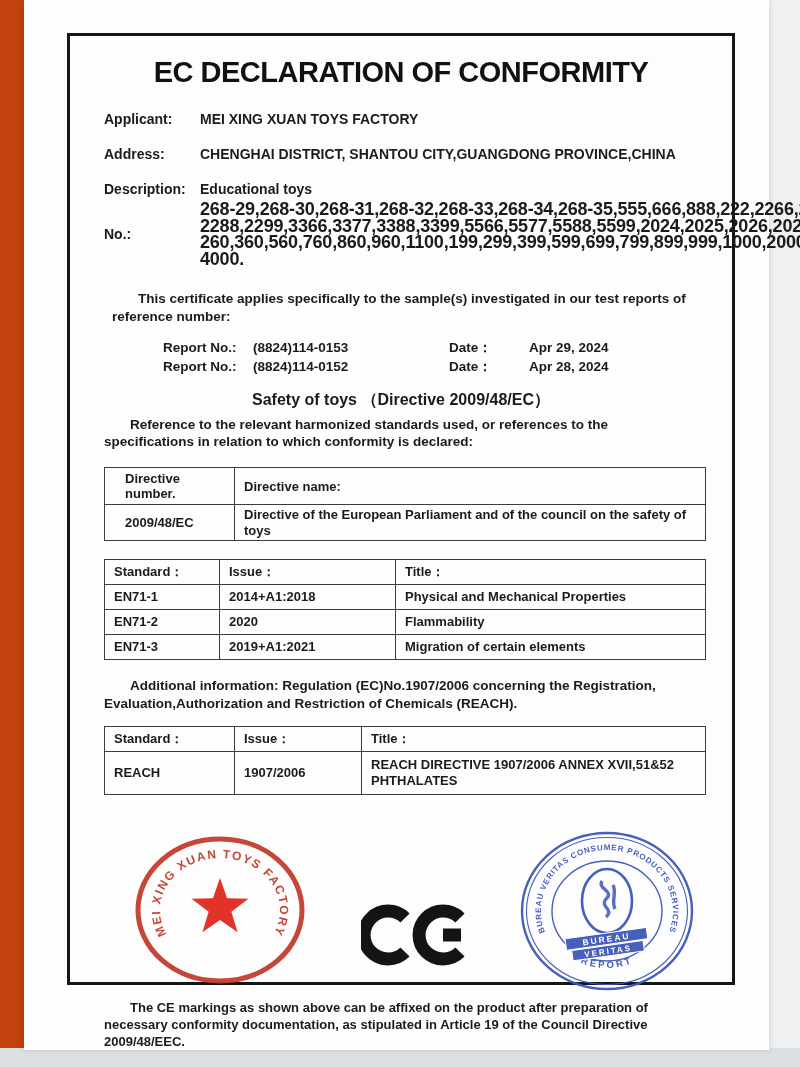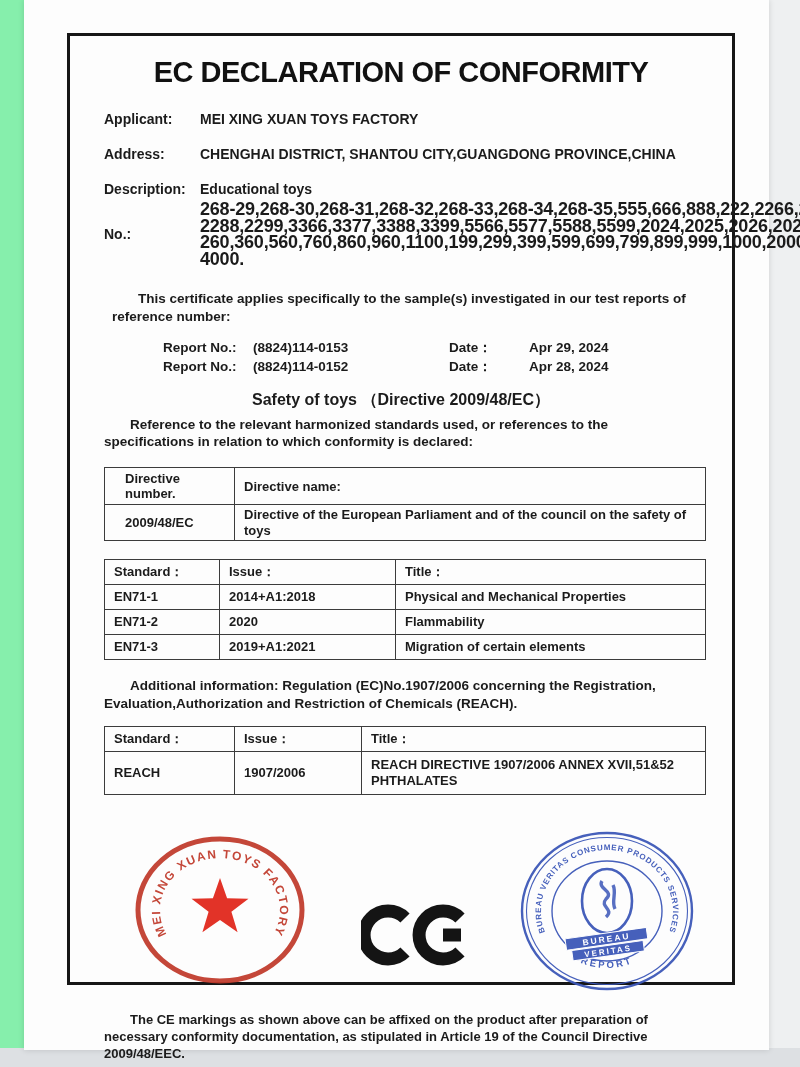--- a/index.html
+++ b/index.html
@@ -4,21 +4,21 @@
 <style>
   html,body{margin:0;padding:0;}
   body{
     width:800px;height:1067px;
     background:#eef0f1;
     font-family:"Liberation Sans","DejaVu Sans",sans-serif;
     color:#1b1b1b;
     position:relative;
     overflow:hidden;
   }
-  .photo{position:absolute;left:0;top:0;width:640px;height:1067px;background:#86efac;}
+  .photo{position:absolute;left:0;top:0;width:640px;height:1067px;background:#c2410c;}
   .photo-bottom-band{position:absolute;left:0;top:1048px;width:800px;height:19px;background:#dde0e3;}
   .paper{
     position:absolute;left:24px;top:0;width:745px;height:1050px;
     background:#fdfdfd;
     box-shadow:0 0 6px rgba(0,0,0,.14);
   }
   .frame{
     position:absolute;left:43px;top:33px;width:668px;height:952px;
     box-sizing:border-box;border:3px solid #161616;
     padding:0 34px;
@@ -59,21 +59,21 @@
   table.t3 td.c1{width:111px;}
   table.t3 td.c2{width:108px;}
   table.t3 tr.hdr td{height:20px;}
   table.t3 tr.data td{height:38px;}
   .addinfo{margin-top:17px;}
   .stamps{position:relative;height:166px;margin-top:38px;}
   .stamp{position:absolute;}
   .stamp-red{left:28px;top:3px;opacity:.93;}
   .stamp-ce{left:257px;top:63px;}
   .stamp-blue{left:414px;top:-2px;opacity:.95;}
-  .footer{margin-top:12px;font-size:13px;}
+  .footer{margin-top:0;font-size:13px;}
 </style>
 </head>
 <body>
 
 <div class="photo">
   <div class="photo-bottom-band"></div>
   <div class="paper">
     <div class="frame">
 
       <h1 class="doc-title">EC DECLARATION OF CONFORMITY</h1>

